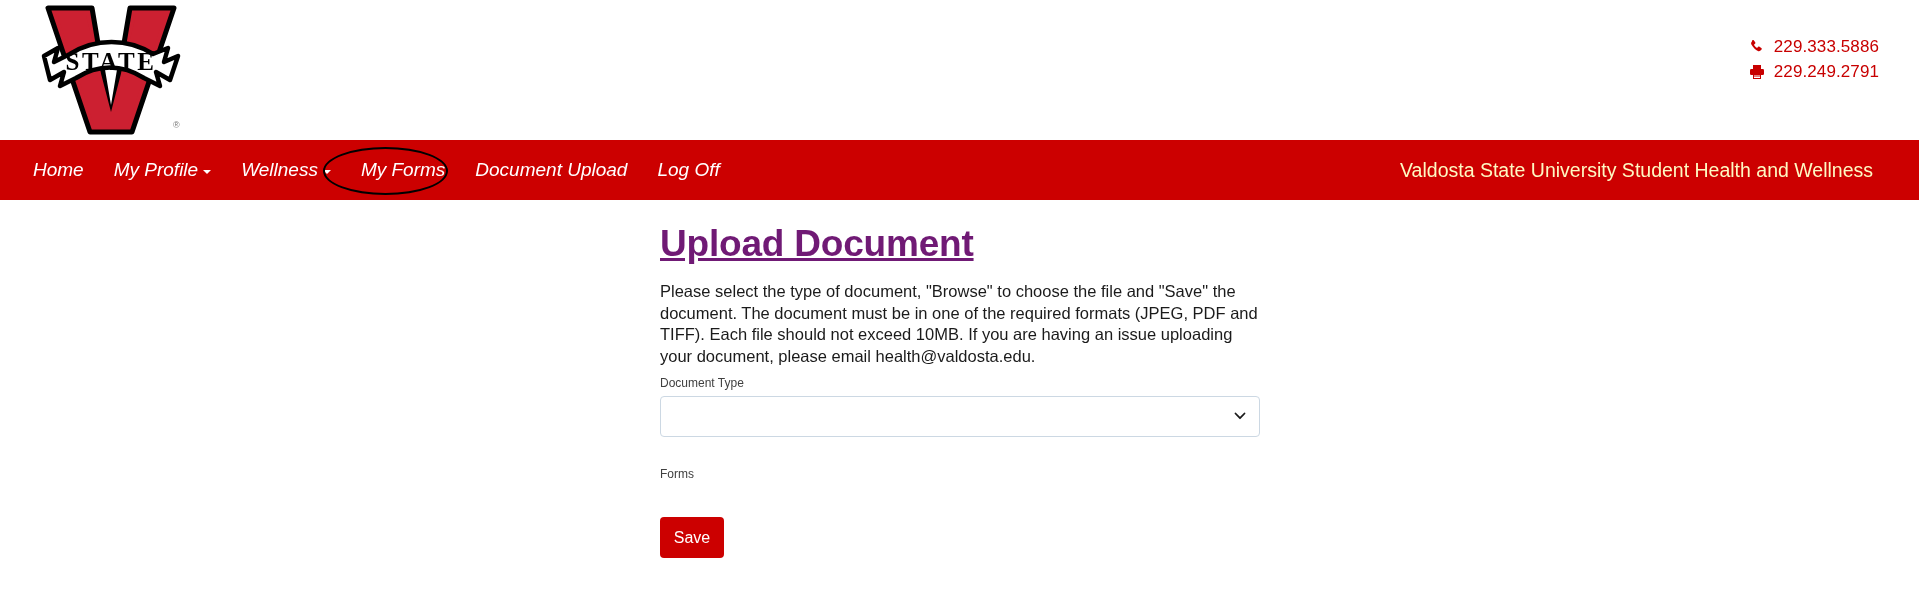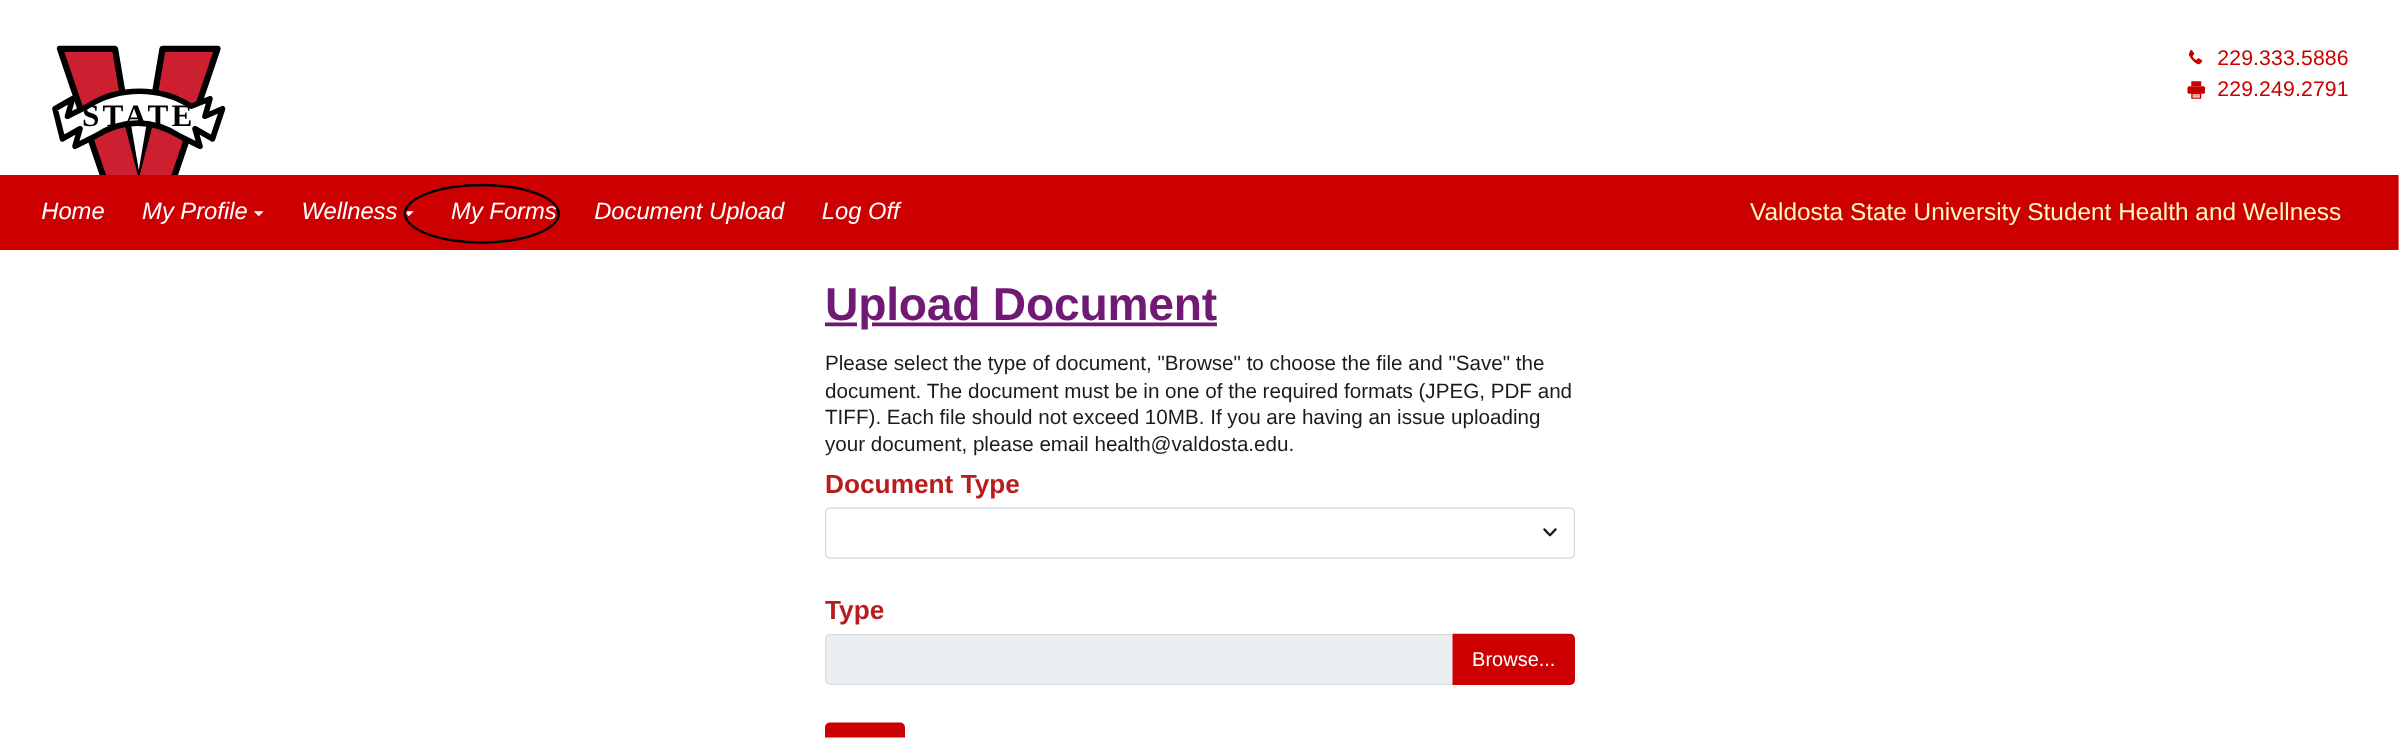--- a/index.html
+++ b/index.html
@@ -20,21 +20,20 @@
     position: relative;
     height: 140px;
     background: #ffffff;
   }
   .logo-wrap {
     position: absolute;
     left: 40px;
     top: 0px;
     width: 142px;
     height: 135px;
-    margin-top: 31px;
   }
   .logo-wrap svg { display: block; }
 
   .contact-block {
     position: absolute;
     right: 40px;
     top: 34px;
     text-align: right;
     color: #c80000;
     font-size: 17px;
@@ -134,23 +133,23 @@
     text-decoration: underline;
   }
   .intro {
     font-size: 16.5px;
     line-height: 21.5px;
     color: #1b1b1b;
     margin: 0 0 9px 0;
     width: 600px;
   }
   .field-label {
-    font-size: 21px;
-    font-weight: bold;
-    color: #b91c1c;
+    font-size: 12px;
+    font-weight: normal;
+    color: #404040;
     margin: 0 0 6px 0;
   }
 
   .select-box {
     position: relative;
     width: 600px;
     height: 41px;
     border: 1px solid #ccd8e3;
     border-radius: 4px;
     background: #ffffff;
@@ -305,23 +304,19 @@
       <span class="select-value"></span>
       <span class="select-chevron">
         <svg width="12" height="12" viewBox="0 0 12 12">
           <path d="M1.5 3.5 L6 8.2 L10.5 3.5" fill="none" stroke="#1a1a1a" stroke-width="1.8" stroke-linecap="round" stroke-linejoin="round"></path>
         </svg>
       </span>
     </div>
 
     <div class="spacer-30"></div>
 
-    <div class="field-label">Type</div>
-
-    <div class="file-row">
-      <div class="file-input"></div>
-      <button class="browse-btn">Browse...</button>
-    </div>
+    <div class="field-label">Forms</div>
+
 
     <button class="save-btn">Save</button>
 
   </div>
 </div>
 
 </body></html>

